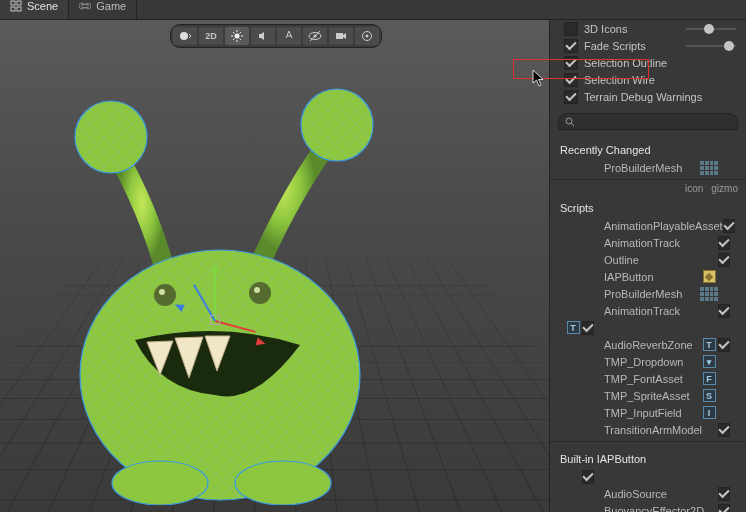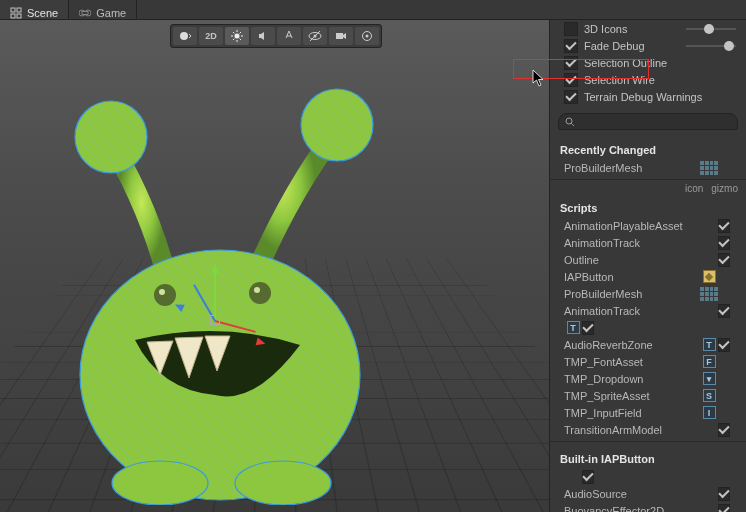--- a/index.html
+++ b/index.html
@@ -16,21 +16,21 @@
 
 
 .tabbar {
   display: flex;
   height: 20px;
   background: #383838;
   border-bottom: 1px solid #232323;
 }
 .tab {
   display: flex;
-  align-items: flex-end;
+  align-items: flex-start;
   padding: 0 10px;
   gap: 5px;
   border-right: 1px solid #232323;
   color: #bdbdbd;
 }
 .tab.active { background: #3c3c3c; color: #e4e4e4; }
 .tab svg { width: 12px; height: 12px; }
 
 
 .main {
@@ -55,21 +55,21 @@
 
 
 .vp-toolbar {
   position: absolute;
   top: 4px;
   left: 170px;
   display: flex;
   gap: 2px;
   background: #3c3c3c;
   border: 1px solid #232323;
-  border-radius: 3px;
+  border-radius: 10px;
   padding: 2px;
   font-weight: bold;
 }
 .vp-btn {
   width: 24px;
   height: 18px;
   display: flex;
   align-items: center;
   justify-content: center;
   background: #4b4b4b;
@@ -201,40 +201,40 @@
   background: #2f2f2f;
   border: 1px solid #232323;
   border-radius: 9px 9px 2px 2px;
   display: flex;
   align-items: center;
   padding: 0 6px;
 }
 .search svg { width: 10px; height: 10px; }
 
 .section-title {
-  font-weight: bold;
+  font-weight: normal;
   color: #e4e4e4;
   padding: 8px 10px 3px 10px;
 }
 .col-headers {
   display: flex;
   justify-content: flex-end;
   gap: 8px;
   padding-right: 8px;
   color: #9a9a9a;
   font-size: 10px;
 }
 .script-row {
   display: flex;
   align-items: center;
   height: 17px;
   padding-left: 14px;
   color: #b8b8b8;
 }
-.script-label { flex: 1; }
+.script-label { flex: 1; margin-left: 40px; }
 .icon-cell {
   width: 18px;
   display: flex;
   justify-content: center;
 }
 .gizmo-cell {
   width: 28px;
   display: flex;
   justify-content: flex-end;
   padding-right: 10px;
@@ -404,21 +404,21 @@
     <div class="row">
       <div class="chk"></div>
       <span>3D Icons</span>
       <div class="slider">
           <div class="track"></div>
           <div class="thumb" style="left:18px"></div>
         </div>
     </div>
     <div class="row">
       <div class="chk checked"></div>
-      <span>Fade Debug</span>
+      <span>Fade Scripts</span>
       <div class="slider">
           <div class="track"></div>
           <div class="thumb" style="left:38px"></div>
         </div>
     </div>
     <div class="row">
       <div class="chk checked"></div>
       <span>Selection Outline</span>
     </div>
     <div class="row">
@@ -536,30 +536,30 @@
         <div class="script-row">
           <span class="script-label">AudioReverbZone</span>
           <div class="icon-cell">
             <div class="sq-icon">T</div>
           </div>
           <div class="gizmo-cell">
             <div class="chk checked"></div>
           </div>
         </div>
         <div class="script-row">
+          <span class="script-label">TMP_Dropdown</span>
+          <div class="icon-cell">
+            <div class="sq-icon">▾</div>
+          </div>
+          <div class="gizmo-cell"></div>
+        </div>
+        <div class="script-row">
           <span class="script-label">TMP_FontAsset</span>
           <div class="icon-cell">
             <div class="sq-icon">F</div>
-          </div>
-          <div class="gizmo-cell"></div>
-        </div>
-        <div class="script-row">
-          <span class="script-label">TMP_Dropdown</span>
-          <div class="icon-cell">
-            <div class="sq-icon">▾</div>
           </div>
           <div class="gizmo-cell"></div>
         </div>
         <div class="script-row">
           <span class="script-label">TMP_SpriteAsset</span>
           <div class="icon-cell">
             <div class="sq-icon">S</div>
           </div>
           <div class="gizmo-cell"></div>
         </div>

